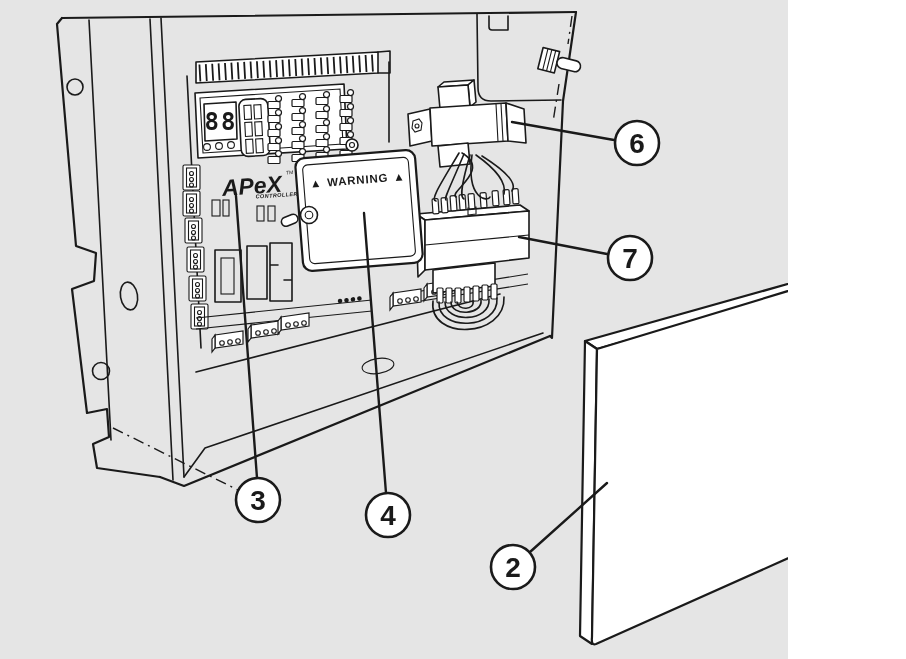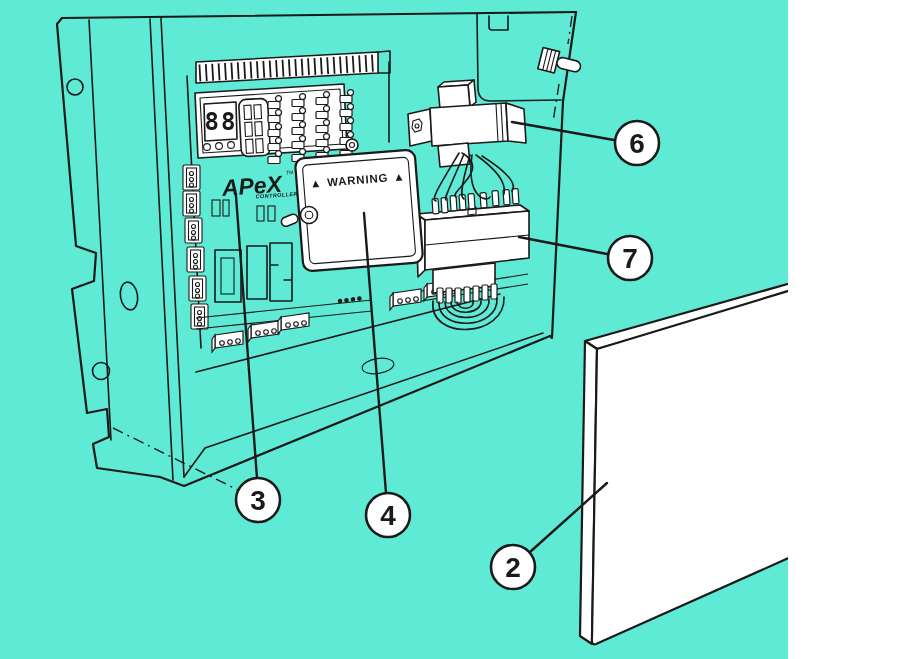--- a/index.html
+++ b/index.html
@@ -1,16 +1,16 @@
 <!DOCTYPE html>
 <html><head>
 <meta charset="utf-8">
 <style>
   html,body{margin:0;padding:0;background:#ffffff;}
-  .stage{position:relative;width:788px;height:659px;background:#5eead4;overflow:hidden;
+  .stage{position:relative;width:788px;height:659px;background:#e5e5e5;overflow:hidden;
          font-family:"Liberation Sans",sans-serif;}
   svg{position:absolute;inset:0;}
   .ln{fill:none;stroke:#1a1a1a;stroke-width:1.6;stroke-linecap:round;stroke-linejoin:round;}
   .ln2{fill:none;stroke:#1a1a1a;stroke-width:2.2;stroke-linecap:round;stroke-linejoin:round;}
   .face{fill:#ffffff;stroke:#1a1a1a;stroke-width:1.6;stroke-linecap:round;stroke-linejoin:round;}
   .face2{fill:#ffffff;stroke:#1a1a1a;stroke-width:2.2;stroke-linecap:round;stroke-linejoin:round;}
   .thin{fill:none;stroke:#1a1a1a;stroke-width:1.1;}
   .dashdot{fill:none;stroke:#1a1a1a;stroke-width:1.4;stroke-dasharray:11 5 2 5;}
   .leader{fill:none;stroke:#1a1a1a;stroke-width:2.4;stroke-linecap:round;}
   .callout-circle{fill:#ffffff;stroke:#1a1a1a;stroke-width:2.6;}

